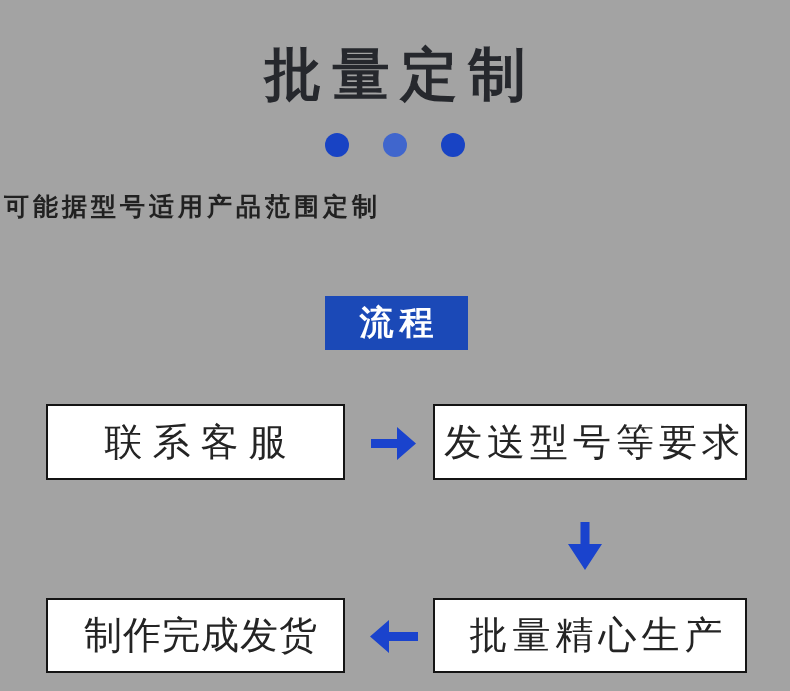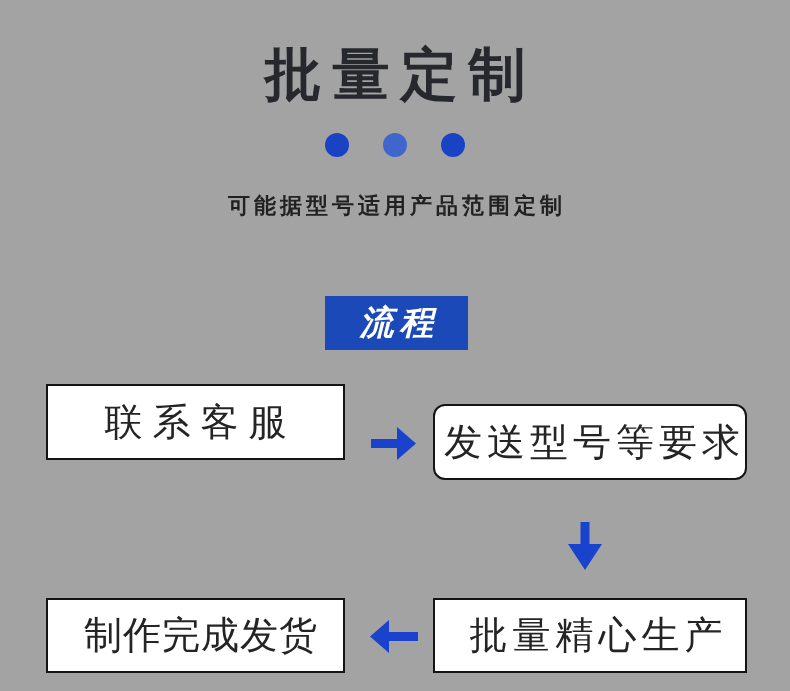--- a/index.html
+++ b/index.html
@@ -18,42 +18,42 @@
     letter-spacing:11px;padding-left:11px;box-sizing:border-box;
     color:#26282d;
   }
   .dots{
     position:absolute;top:133px;left:0;width:790px;
     display:flex;justify-content:center;align-items:center;gap:34px;
   }
   .dot{width:24px;height:24px;border-radius:50%;}
   .subtitle{
     position:absolute;top:185px;left:0;width:790px;
-    text-align:center;
-    font-size:22px;line-height:42px;font-weight:700;
+    text-align:left;
+    font-size:25px;line-height:42px;font-weight:700;
     letter-spacing:4px;padding-left:4px;box-sizing:border-box;
     color:#212121;
   }
   .process-label{
     position:absolute;left:325px;top:296px;width:143px;height:54px;
     display:flex;align-items:center;justify-content:center;
     color:#ffffff;font-size:34px;font-weight:700;
     letter-spacing:6px;padding-left:6px;box-sizing:border-box;
   }
   .step{
     position:absolute;
     background:#ffffff;
     border:2px solid #141414;
     box-sizing:border-box;
     display:flex;align-items:center;justify-content:center;
     font-size:38px;color:#242424;font-weight:500;
     white-space:nowrap;
   }
-  .step-1{left:46px;top:384px;width:299px;height:76px;letter-spacing:10px;padding-left:10px;}
-  .step-2{left:433px;top:404px;width:314px;height:76px;letter-spacing:5px;padding-left:9px;border-radius:12px;}
+  .step-1{left:46px;top:404px;width:299px;height:76px;letter-spacing:10px;padding-left:10px;}
+  .step-2{left:433px;top:404px;width:314px;height:76px;letter-spacing:5px;padding-left:9px;}
   .step-3{left:433px;top:598px;width:314px;height:75px;letter-spacing:5px;padding-left:17px;}
   .step-4{left:46px;top:598px;width:299px;height:75px;letter-spacing:1px;padding-left:11px;}
   .arrow{position:absolute;display:block;}
   .arrow-right{left:371px;top:427px;}
   .arrow-down{left:568px;top:522px;}
   .arrow-left{left:370px;top:620px;}
 </style>
 </head>
 <body>
 
@@ -64,21 +64,21 @@
   <div class="dots">
     <span class="dot" style="background: rgb(24, 67, 196);"></span>
     <span class="dot" style="background: rgb(64, 102, 205);"></span>
     <span class="dot" style="background: rgb(24, 67, 196);"></span>
   </div>
 
   <div class="subtitle">
     <div>可能据型号适用产品范围定制</div>
   </div>
 
-  <div class="process-label" style="background: rgb(27, 73, 183); font-style: italic;">流程</div>
+  <div class="process-label" style="background: rgb(27, 73, 183);">流程</div>
 
   <div class="step step-1">联系客服</div>
 
   <svg class="arrow arrow-right" width="45" height="33" viewBox="0 0 45 33" style="fill: rgb(26, 67, 205);">
     <path d="M0,12 H26 V0 L45,16.5 L26,33 V21 H0 Z"></path>
   </svg>
 
   <div class="step step-2">发送型号等要求</div>
 
   <svg class="arrow arrow-down" width="34" height="48" viewBox="0 0 34 48" style="fill: rgb(26, 67, 205);">

